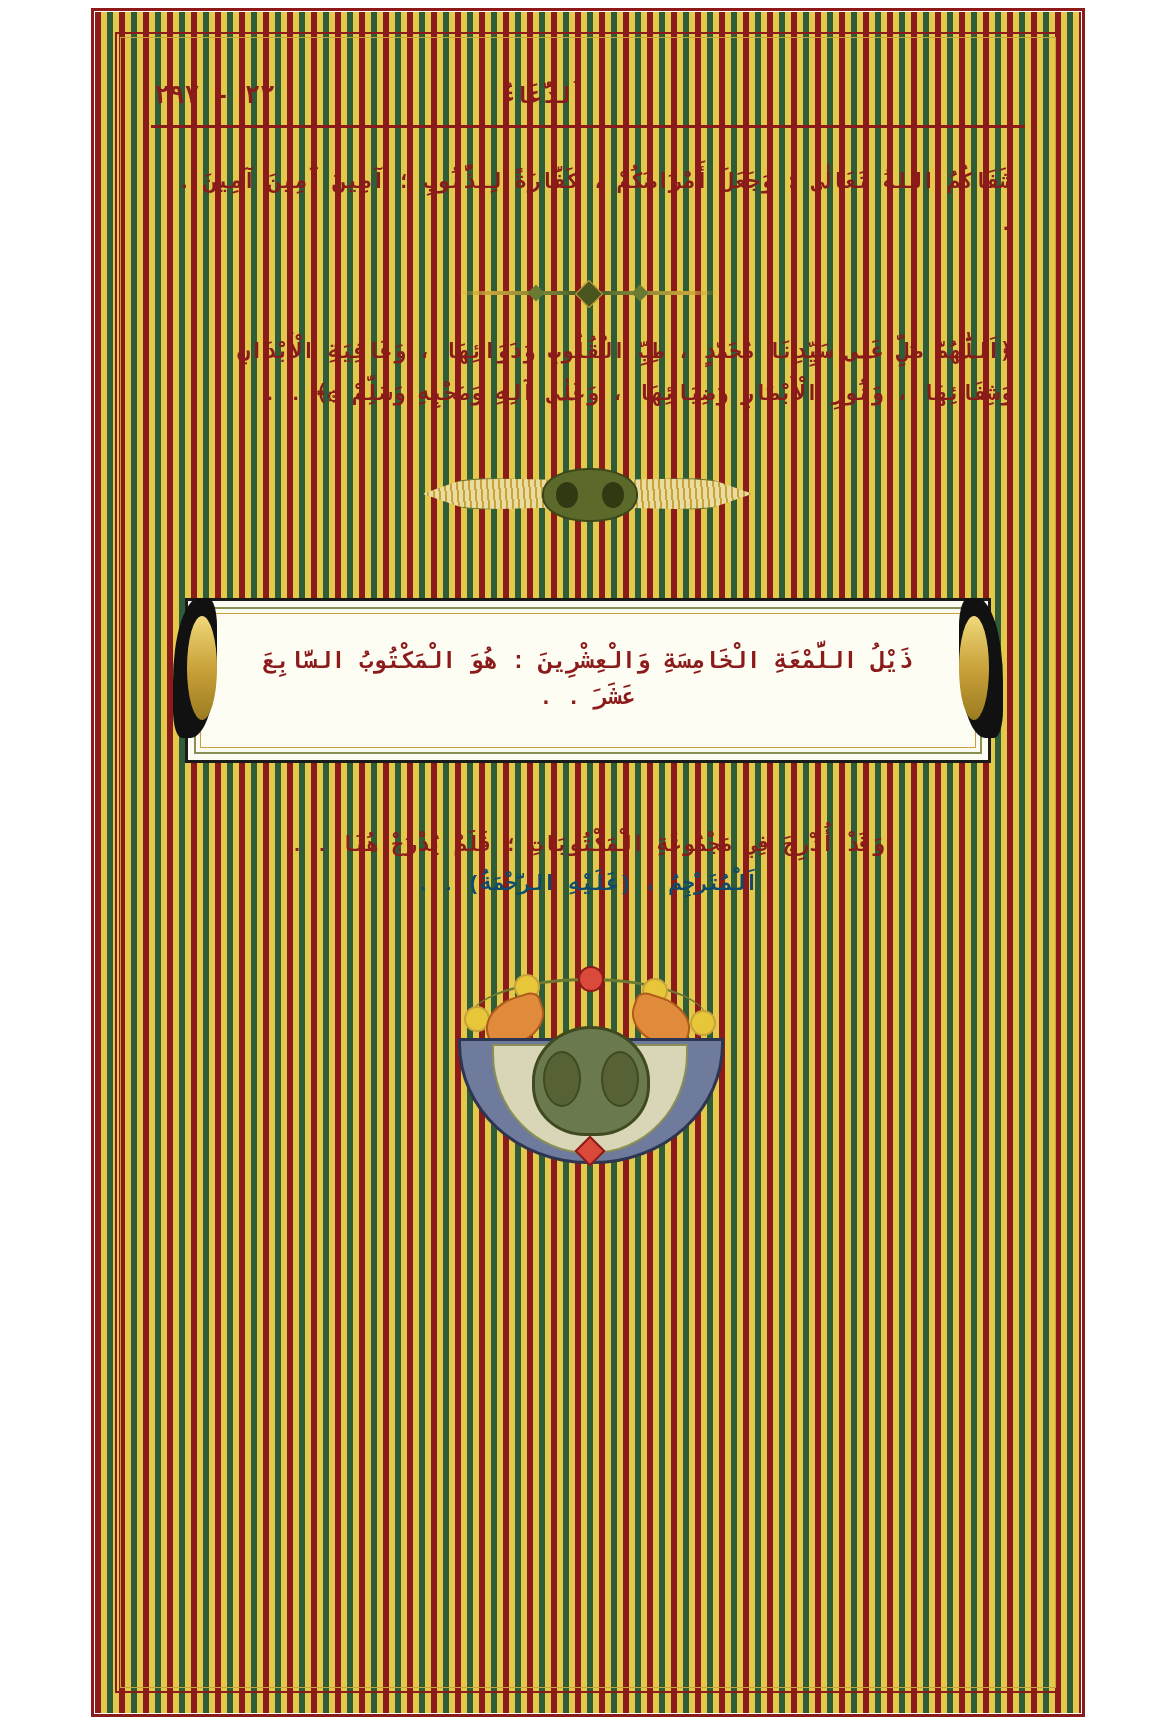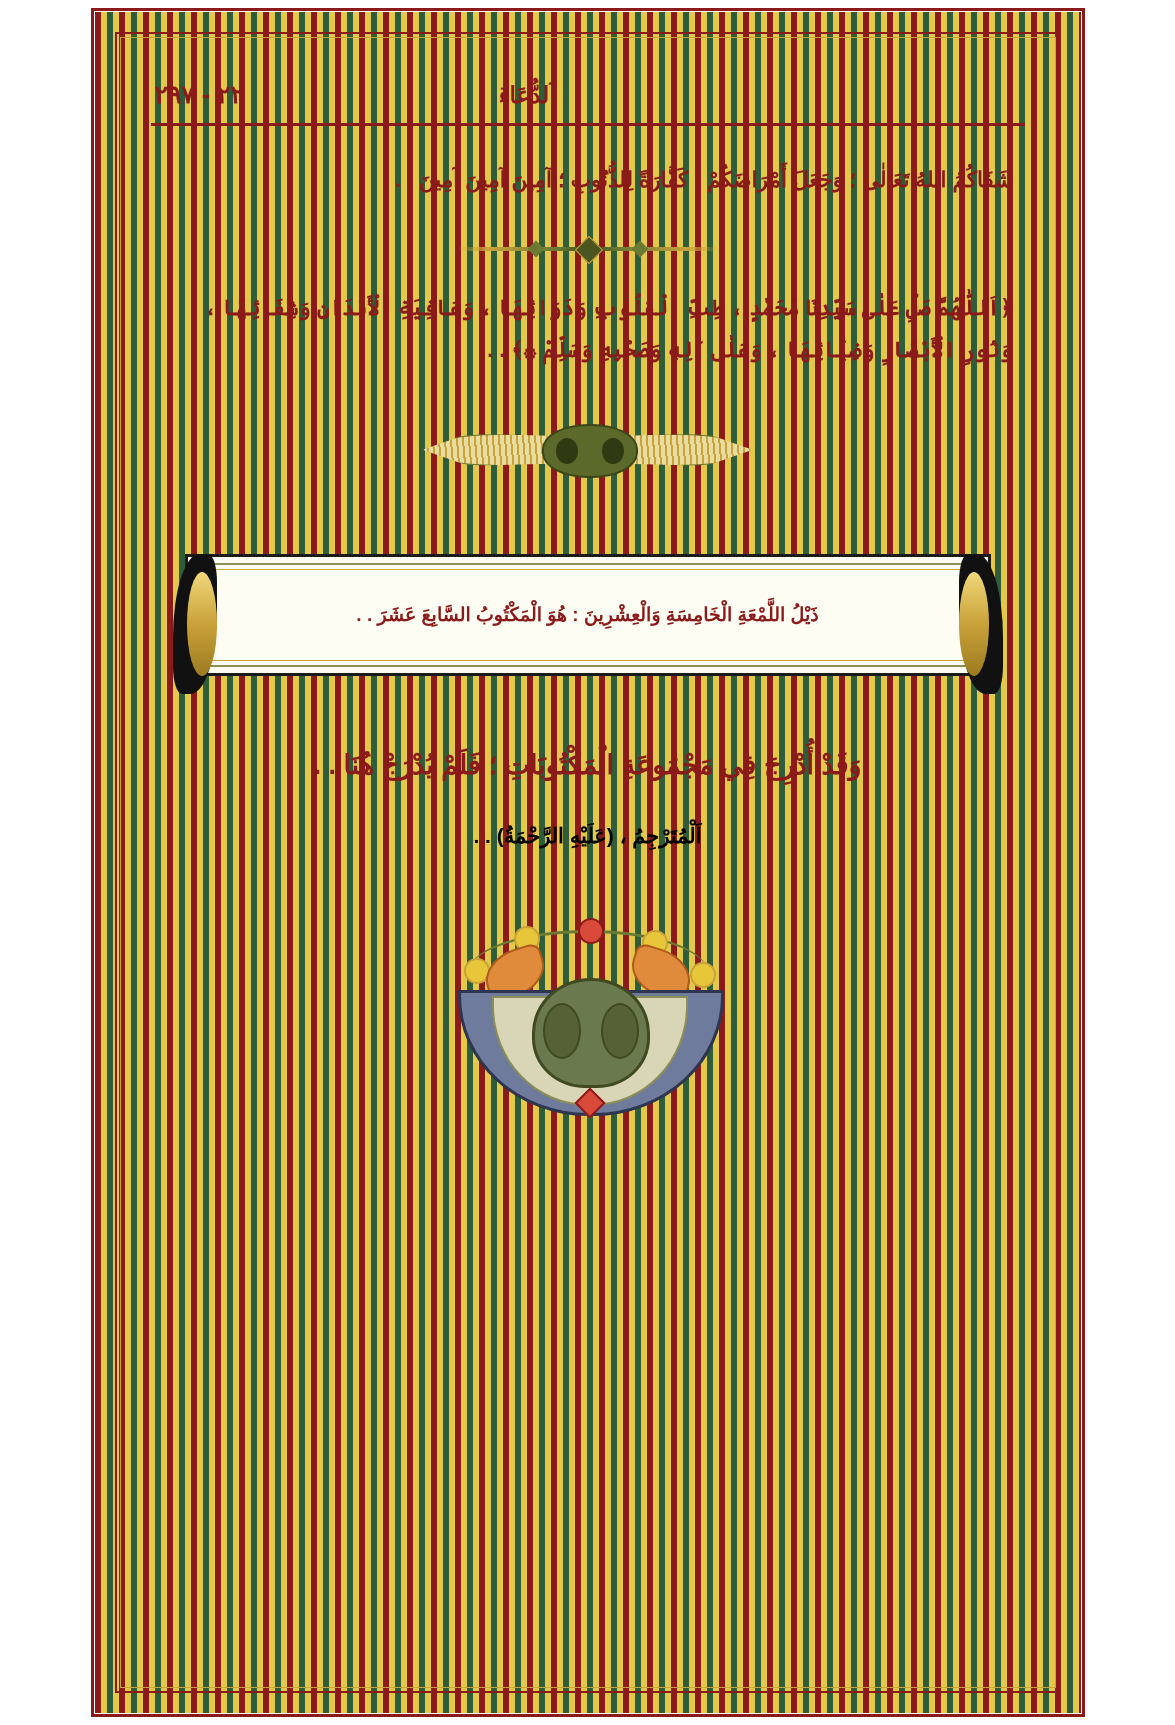--- a/index.html
+++ b/index.html
@@ -6,21 +6,21 @@
     margin: 0;
     padding: 0;
     background: #ffffff;
   }
   .page {
     position: relative;
     width: 1014px;
     height: 1725px;
     margin: 0 auto;
     background: #ffffff;
-    font-family: Liberation Sans, sans-serif;
+    font-family: Liberation Mono, monospace;
     overflow: hidden;
     box-sizing: border-box;
   }
 
   
   .border-outer {
     position: absolute;
     left: 10px;
     top: 8px;
     right: 10px;
@@ -232,21 +232,21 @@
     border: 2px solid #8b8f55;
     padding: 4px;
   }
   .title-panel-3 {
     border: 1px solid #c9a23a;
     background: #fdfdf4;
     padding: 30px 54px;
   }
   .title-text {
     color: #8b1a1a;
-    font-size: 19px;
+    font-size: 23px;
     font-weight: bold;
     text-align: center;
     direction: rtl;
     line-height: 1.6;
   }
   .panel-cap {
     position: absolute;
     top: -14px;
     width: 62px;
     height: 168px;
@@ -271,29 +271,29 @@
     background: linear-gradient(180deg, #f0d87a, #c9a23a 50%, #9c7b20);
     border-radius: 50%;
   }
   .panel-cap.left .gold { left: 18px; }
   .panel-cap.right .gold { right: 18px; }
 
   
   .note {
     margin: 62px 30px 0 30px;
     color: #8b1a1a;
-    font-size: 27px;
+    font-size: 21px;
     font-weight: bold;
     text-align: center;
     direction: rtl;
     line-height: 2;
   }
   .signature {
-    margin-top: 32px;
-    color: #000000;
+    margin-top: 4px;
+    color: #0c4a6e;
     font-size: 21px;
     font-weight: bold;
     direction: rtl;
   }
 
   
   .floral {
     margin: 68px auto 0 auto;
     width: 320px;
     height: 210px;

